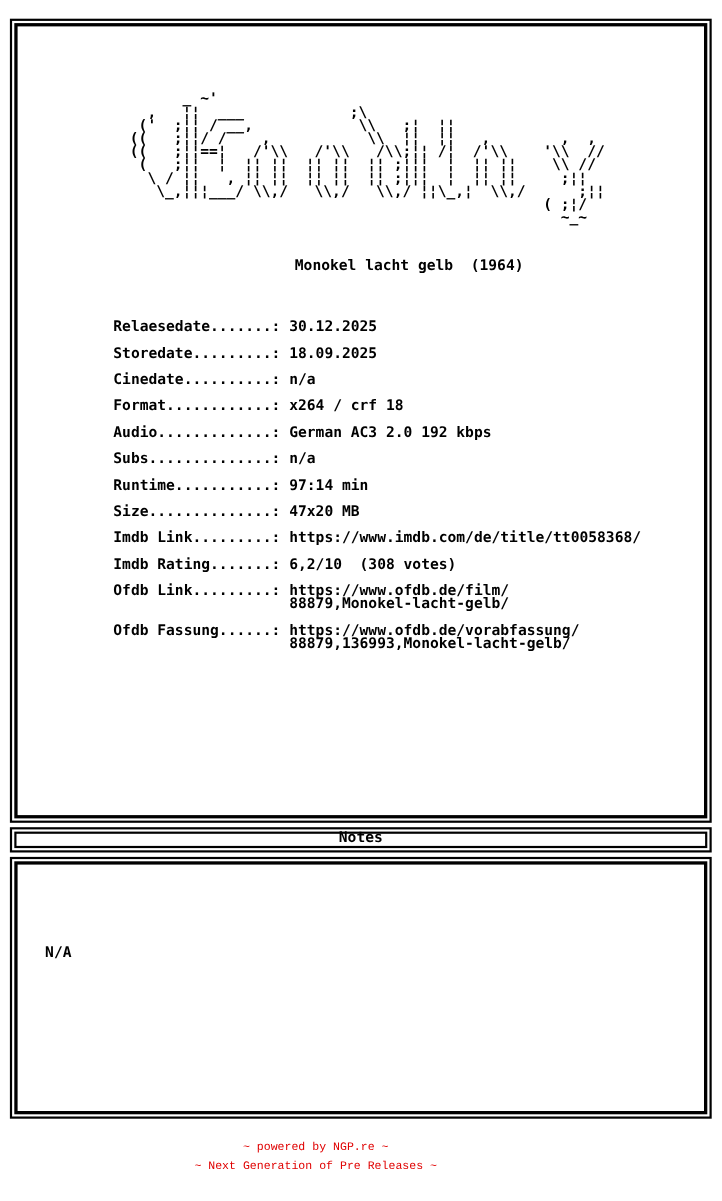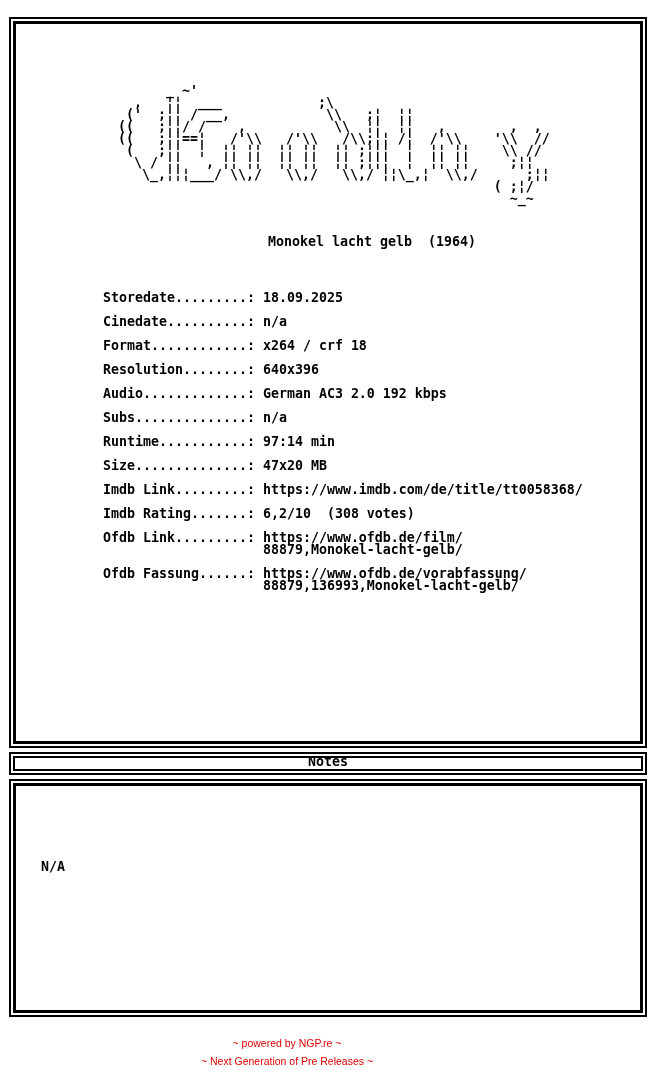--- a/index.html
+++ b/index.html
@@ -53,21 +53,21 @@
   #na {
     position:absolute;
     left:0; top:861px; width:656px;
     text-align:left;
     padding-left:41px;
   }
   #footer {
     position:absolute;
     left:0; top:1034px; width:574px;
     text-align:center;
-    font-family:Liberation Sans, sans-serif;
+    font-family:Liberation Mono, monospace;
     font-weight:normal;
     font-size:10.5px;
     line-height:18px;
   }
 </style>
 </head>
 <body>
 
 <div class="dbox" style="left:9px; top:17px; width:638px; height:731px;">
   <div class="inner"></div>
@@ -88,24 +88,24 @@
 ((   ;¦¦==¦   /'\\   /'\\   /\\;¦¦ /¦  /'\\    '\\  //
  (   ;¦¦  ¦  ¦¦ ¦¦  ¦¦ ¦¦  ¦¦ ;¦¦¦  ¦  ¦¦ ¦¦    \\ //
   \ / ¦¦   , ¦¦ ¦¦  ¦¦ ¦¦  ¦¦ ;¦¦¦  ¦  ¦¦ ¦¦     ;¦¦
    \_,¦¦¦___/ \\,/   \\,/   \\,/ ¦¦\_,¦  \\,/      ;¦¦
                                                ( ;¦/
                                                  ~_~</pre>
 
 <pre id="title">Monokel lacht gelb  (1964)</pre>
 
 <div id="details">
+    <pre>Relaesedate.......: 30.12.2025</pre>
     <pre>Storedate.........: 18.09.2025</pre>
     <pre>Cinedate..........: n/a</pre>
     <pre>Format............: x264 / crf 18</pre>
-    <pre>Resolution........: 640x396</pre>
     <pre>Audio.............: German AC3 2.0 192 kbps</pre>
     <pre>Subs..............: n/a</pre>
     <pre>Runtime...........: 97:14 min</pre>
     <pre>Size..............: 47x20 MB</pre>
     <pre>Imdb Link.........: https://www.imdb.com/de/title/tt0058368/</pre>
     <pre>Imdb Rating.......: 6,2/10  (308 votes)</pre>
     <pre>Ofdb Link.........: https://www.ofdb.de/film/
                     88879,Monokel-lacht-gelb/</pre>
     <pre>Ofdb Fassung......: https://www.ofdb.de/vorabfassung/
                     88879,136993,Monokel-lacht-gelb/</pre>

